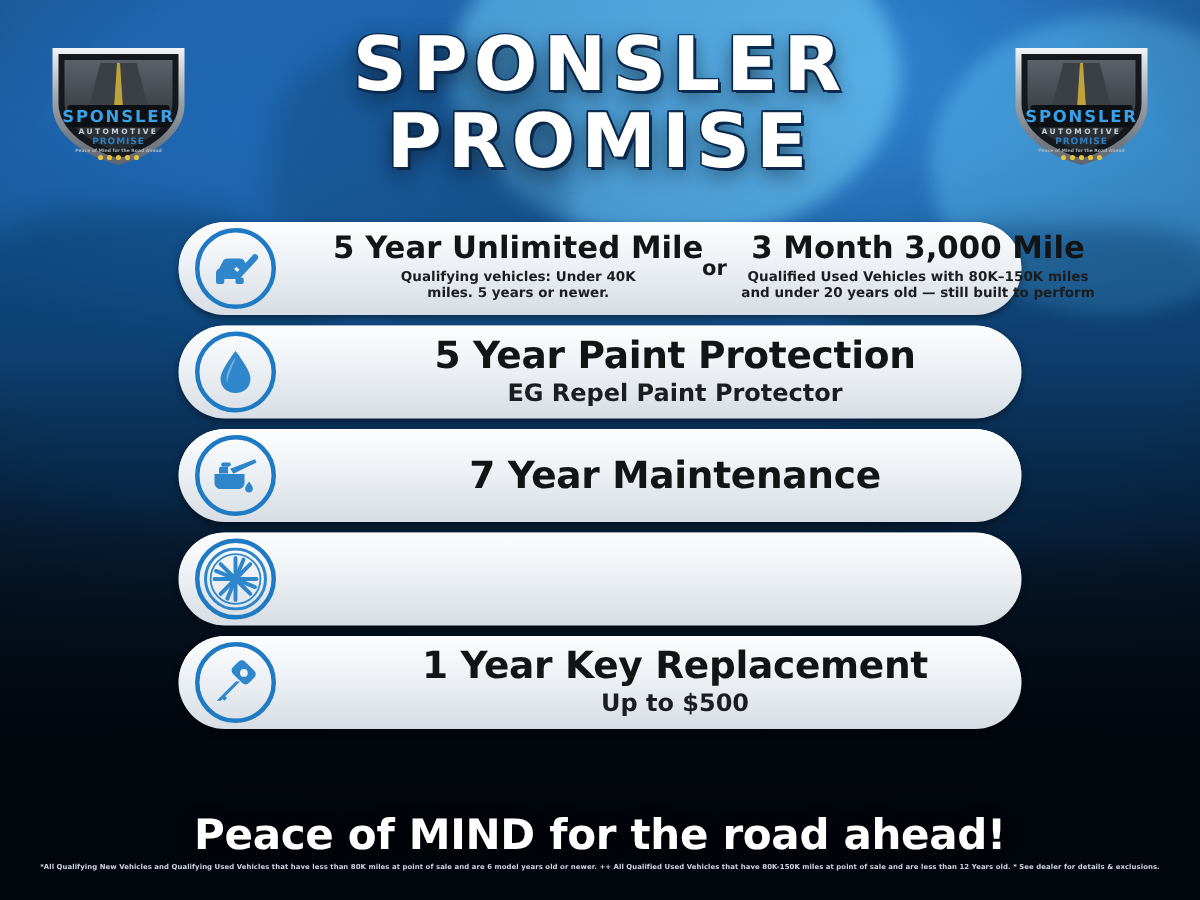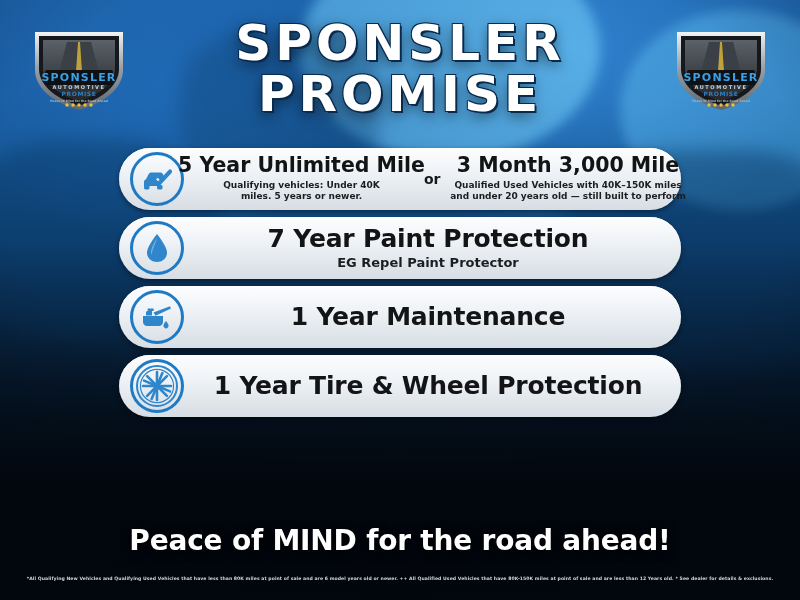--- a/index.html
+++ b/index.html
@@ -75,47 +75,47 @@
   }
   .icon-circle {
     width:54px; height:54px; border-radius:50%;
     border:3px solid #1f7ac4;
     display:flex; align-items:center; justify-content:center;
     background:transparent;
   }
   .icon-circle svg { display:block; }
 
   .pill-body { flex:1 1 auto; display:flex; flex-direction:column;
-               align-items:center; justify-content:center; padding-left:4px; }
+               align-items:center; justify-content:center; padding-left:4px;margin-left:44px; }
   .pill-title {
     font-family:"DejaVu Sans", sans-serif;
     font-weight:700; color:#131416; font-size:25px; line-height:1.04;
     letter-spacing:-.2px; white-space:nowrap;
   }
   .pill-sub {
     font-family:"DejaVu Sans", sans-serif;
-    font-weight:700; color:#1b1d20; font-size:13px; line-height:1.18;
+    font-weight:700; color:#1b1d20; font-size:16px; line-height:1.18;
     text-align:left; margin-top:3px; white-space:nowrap;
   }
 
   
   .split { display:flex; align-items:center; justify-content:center; width:100%; }
   .split .half { display:flex; flex-direction:column; align-items:center; justify-content:center; }
   .split .half.l { width:225px; }
   .split .half.r { width:235px;align-items:center; }
   .split .half .t  { font-family:"DejaVu Sans",sans-serif; font-weight:700; color:#131416;
                      font-size:20.5px; line-height:1.05; white-space:nowrap; }
   .split .half .s  { font-family:"DejaVu Sans",sans-serif; font-weight:700; color:#1b1d20;
                      font-size:9px; line-height:1.25; text-align:center; margin-top:3px; white-space:nowrap; }
   .or { font-family:"DejaVu Sans",sans-serif; font-weight:700; color:#17181a;
         font-size:14px; padding:0 10px; align-self:center; }
 
   
   .tagline {
-    position:absolute; left:0; top:524px; width:800px; text-align:center; z-index:3;
+    position:absolute; left:0; top:540px; width:800px; text-align:center; z-index:3;
     font-family:"DejaVu Sans", sans-serif; font-weight:700; color:#ffffff;
     font-size:28px; letter-spacing:-.2px;
     text-shadow:0 2px 10px rgba(0,0,0,.8);
   }
   .disclaimer {
     position:absolute; left:0; top:576px; width:800px; text-align:center; z-index:3;
     font-family:"DejaVu Sans", sans-serif; font-weight:700; color:#cdd6e0;
     font-size:4.6px; letter-spacing:.05px; line-height:1.3;
     transform:scale(1); white-space:nowrap;
   }
@@ -215,58 +215,58 @@
     <div class="pill-body">
       <div class="split">
         <div class="half l">
           <div class="t">5 Year Unlimited Mile</div>
           <div class="s">Qualifying vehicles: Under 40K</div>
           <div class="s" style="margin-top:0">miles. 5 years or newer.</div>
         </div>
         <div class="or">or</div>
         <div class="half r">
           <div class="t">3 Month 3,000 Mile</div>
-          <div class="s">Qualified Used Vehicles with 40K–150K miles</div>
+          <div class="s">Qualified Used Vehicles with 80K–150K miles</div>
           <div class="s" style="margin-top:0">and under 20 years old — still built to perform</div>
         </div>
       </div>
     </div>
   </div>
 
   <div class="pill h2">
     <div class="icon-holder">
       <div class="icon-circle">
         <svg width="26" height="32" viewBox="0 0 26 32">
           <path d="M13 2 C13 2 3 14.5 3 20.5 C3 26.3 7.5 30 13 30 C18.5 30 23 26.3 23 20.5
                    C23 14.5 13 2 13 2 Z" fill="#2f86cb"></path>
           <path d="M13 6 C13 6 7 15 7 20.3 C7 21.4 7.2 22.4 7.6 23.3 C8 16.5 13 9 13 6 Z" fill="#ffffff" opacity=".35"></path>
         </svg>
       </div>
     </div>
     <div class="pill-body">
-      <div class="pill-title">7 Year Paint Protection</div>
+      <div class="pill-title">5 Year Paint Protection</div>
       <div class="pill-sub">EG Repel Paint Protector</div>
     </div>
   </div>
 
   <div class="pill h2">
     <div class="icon-holder">
       <div class="icon-circle">
         <svg width="34" height="28" viewBox="0 0 34 28">
           <path d="M3 13 L3 19 C3 21.2 4.8 23 7 23 L19 23 C21.2 23 23 21.2 23 19 L23 13 Z" fill="#2f86cb"></path>
           <path d="M6 12.6 L6 9.6 C6 8.7 6.7 8 7.6 8 L12 8 L12 12.6 Z" fill="#2f86cb"></path>
           <path d="M13.5 9.5 L30 3.2 L31 5.4 L15.5 12.8 Z" fill="#2f86cb"></path>
           <rect x="7.5" y="5.4" width="6.4" height="2.6" rx="1.2" fill="#2f86cb"></rect>
           <path d="M26 18 C26 18 23.4 21.2 23.4 22.8 C23.4 24.3 24.6 25.4 26 25.4
                    C27.4 25.4 28.6 24.3 28.6 22.8 C28.6 21.2 26 18 26 18 Z" fill="#2f86cb"></path>
         </svg>
       </div>
     </div>
     <div class="pill-body">
-      <div class="pill-title">1 Year Maintenance</div>
+      <div class="pill-title">7 Year Maintenance</div>
     </div>
   </div>
 
   <div class="pill h2">
     <div class="icon-holder">
       <div class="icon-circle">
         <svg width="42" height="42" viewBox="0 0 42 42">
           <circle cx="21" cy="21" r="20" fill="none" stroke="#2f86cb" stroke-width="2"></circle>
           <circle cx="21" cy="21" r="16.6" fill="none" stroke="#2f86cb" stroke-width="1.2"></circle>
           <g stroke="#2f86cb" stroke-width="2.6" stroke-linecap="round">
@@ -280,21 +280,34 @@
             <line x1="21" y1="21" x2="11.1" y2="11.1"></line>
             <line x1="21" y1="21" x2="26.4" y2="8"></line>
             <line x1="21" y1="21" x2="34" y2="26.4"></line>
             <line x1="21" y1="21" x2="15.6" y2="34"></line>
             <line x1="21" y1="21" x2="8" y2="15.6"></line>
           </g>
           <circle cx="21" cy="21" r="3.4" fill="#2f86cb"></circle>
         </svg>
       </div>
     </div>
+  </div>
+
+  <div class="pill h2">
+    <div class="icon-holder">
+      <div class="icon-circle">
+        <svg width="32" height="32" viewBox="0 0 32 32">
+          <rect x="14" y="3.5" width="15" height="11.5" rx="3.2" transform="rotate(45 21.5 9.2)" fill="#2f86cb"></rect>
+          <path d="M16.2 15.4 L5.2 26.4 L3.4 28.2 L6.2 28.2 L7.4 27 L8.6 28.2 L10.4 26.4
+                   L9.2 25.2 L19 15.4 Z" fill="#2f86cb"></path>
+          <circle cx="21.6" cy="9.6" r="2.6" fill="#eef2f6"></circle>
+        </svg>
+      </div>
+    </div>
     <div class="pill-body">
-      <div class="pill-title">1 Year Tire &amp; Wheel Protection</div>
-    </div>
-  </div>
-
+      <div class="pill-title">1 Year Key Replacement</div>
+      <div class="pill-sub">Up to $500</div>
+    </div>
+  </div>
 </div>
 
 <div class="tagline">Peace of MIND for the road ahead!</div>
 <div class="disclaimer">*All Qualifying New Vehicles and Qualifying Used Vehicles that have less than 80K miles at point of sale and are 6 model years old or newer. ++ All Qualified Used Vehicles that have 80K-150K miles at point of sale and are less than 12 Years old. * See dealer for details &amp; exclusions.</div>
 
 </body></html>

